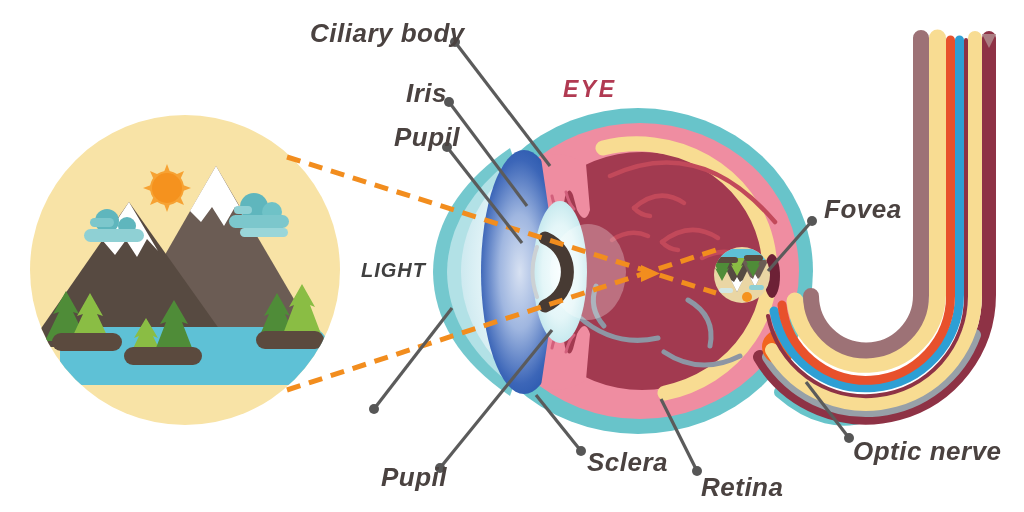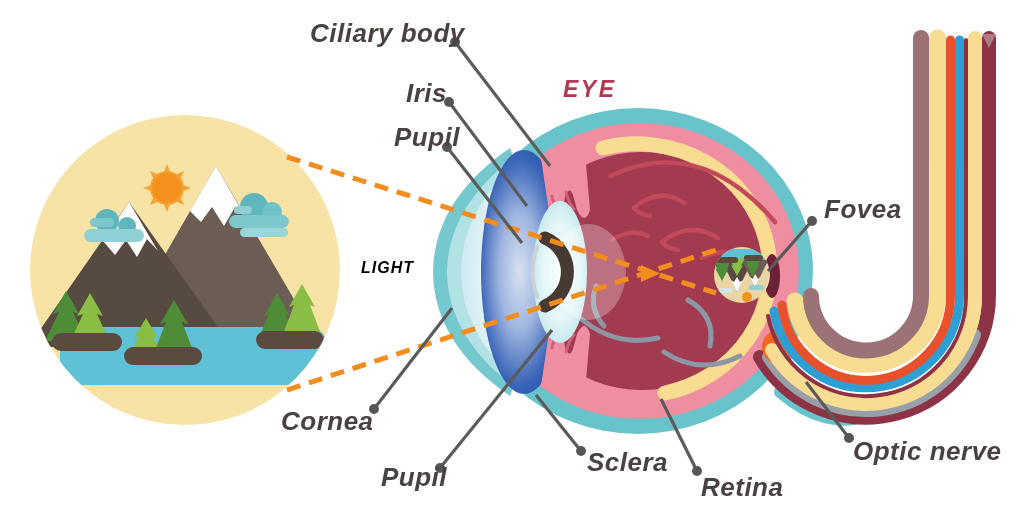--- a/index.html
+++ b/index.html
@@ -2,21 +2,21 @@
 <html><head>
 <meta charset="utf-8">
 <style>
   html,body{margin:0;padding:0;background:#fff;}
   #stage{position:relative;width:1024px;height:512px;overflow:hidden;background:#ffffff;
          font-family:"Liberation Sans",sans-serif;}
   #art{position:absolute;left:0;top:0;}
   .lbl{position:absolute;font:italic 700 26px "Liberation Sans",sans-serif;
        color:#4a4240;white-space:nowrap;letter-spacing:.5px;}
   .lbl-eye{font-size:23px;color:#b13a52;letter-spacing:2.5px;}
-  .lbl-light{font-size:16px;color:#000000;letter-spacing:1px;}
+  .lbl-light{font-size:20px;color:#404040;letter-spacing:1px;}
 </style>
 </head>
 <body>
 
 <div id="stage">
 
 <svg id="art" width="1024" height="512" viewBox="0 0 1024 512">
   <defs>
     <clipPath id="clipScene">
           <circle cx="185" cy="270" r="155"></circle>
@@ -223,19 +223,18 @@
     <circle cx="849" cy="438" r="5"></circle>
   </g>
 </svg>
 
 <div class="lbl" style="left:310px;top:18px">Ciliary body</div>
 <div class="lbl" style="left:406px;top:78px">Iris</div>
 <div class="lbl" style="left:394px;top:122px">Pupil</div>
 <div class="lbl lbl-eye" style="left:563px;top:76px">EYE</div>
 <div class="lbl lbl-light" style="left:361px;top:259px">LIGHT</div>
 <div class="lbl" style="left:824px;top:194px">Fovea</div>
-<div class="lbl" style="left:281px;top:406px">Cornea</div>
 <div class="lbl" style="left:381px;top:462px">Pupil</div>
 <div class="lbl" style="left:587px;top:447px">Sclera</div>
 <div class="lbl" style="left:701px;top:472px">Retina</div>
 <div class="lbl" style="left:853px;top:436px">Optic nerve</div>
 
 </div>
 
 </body></html>

